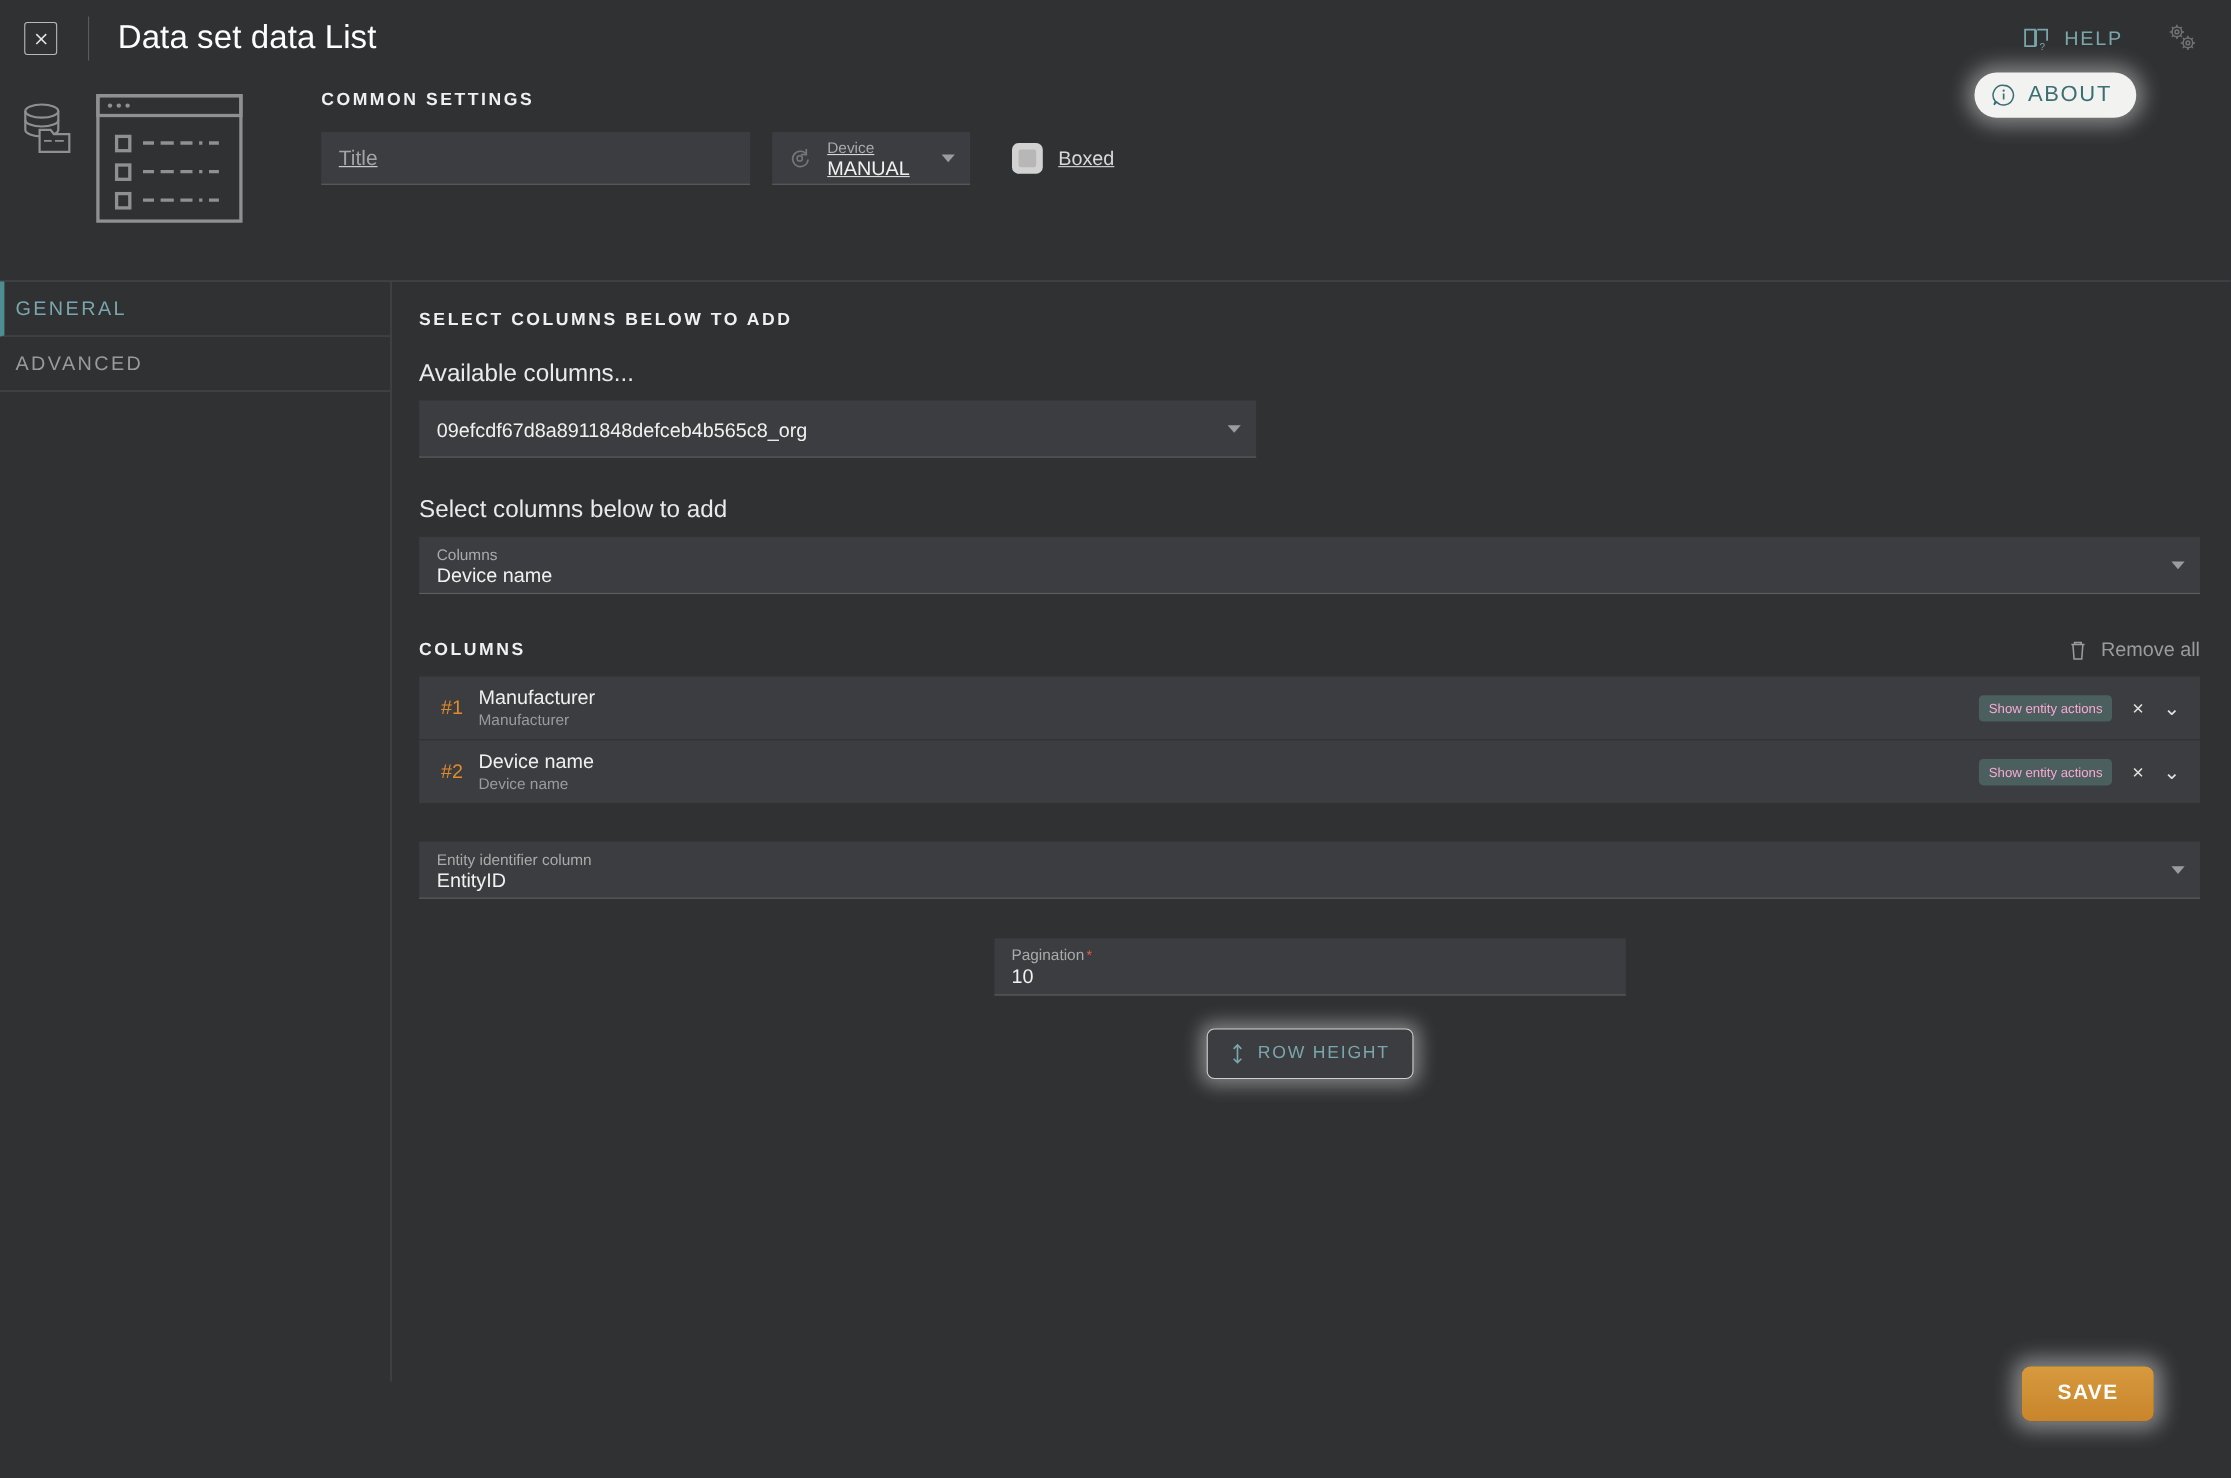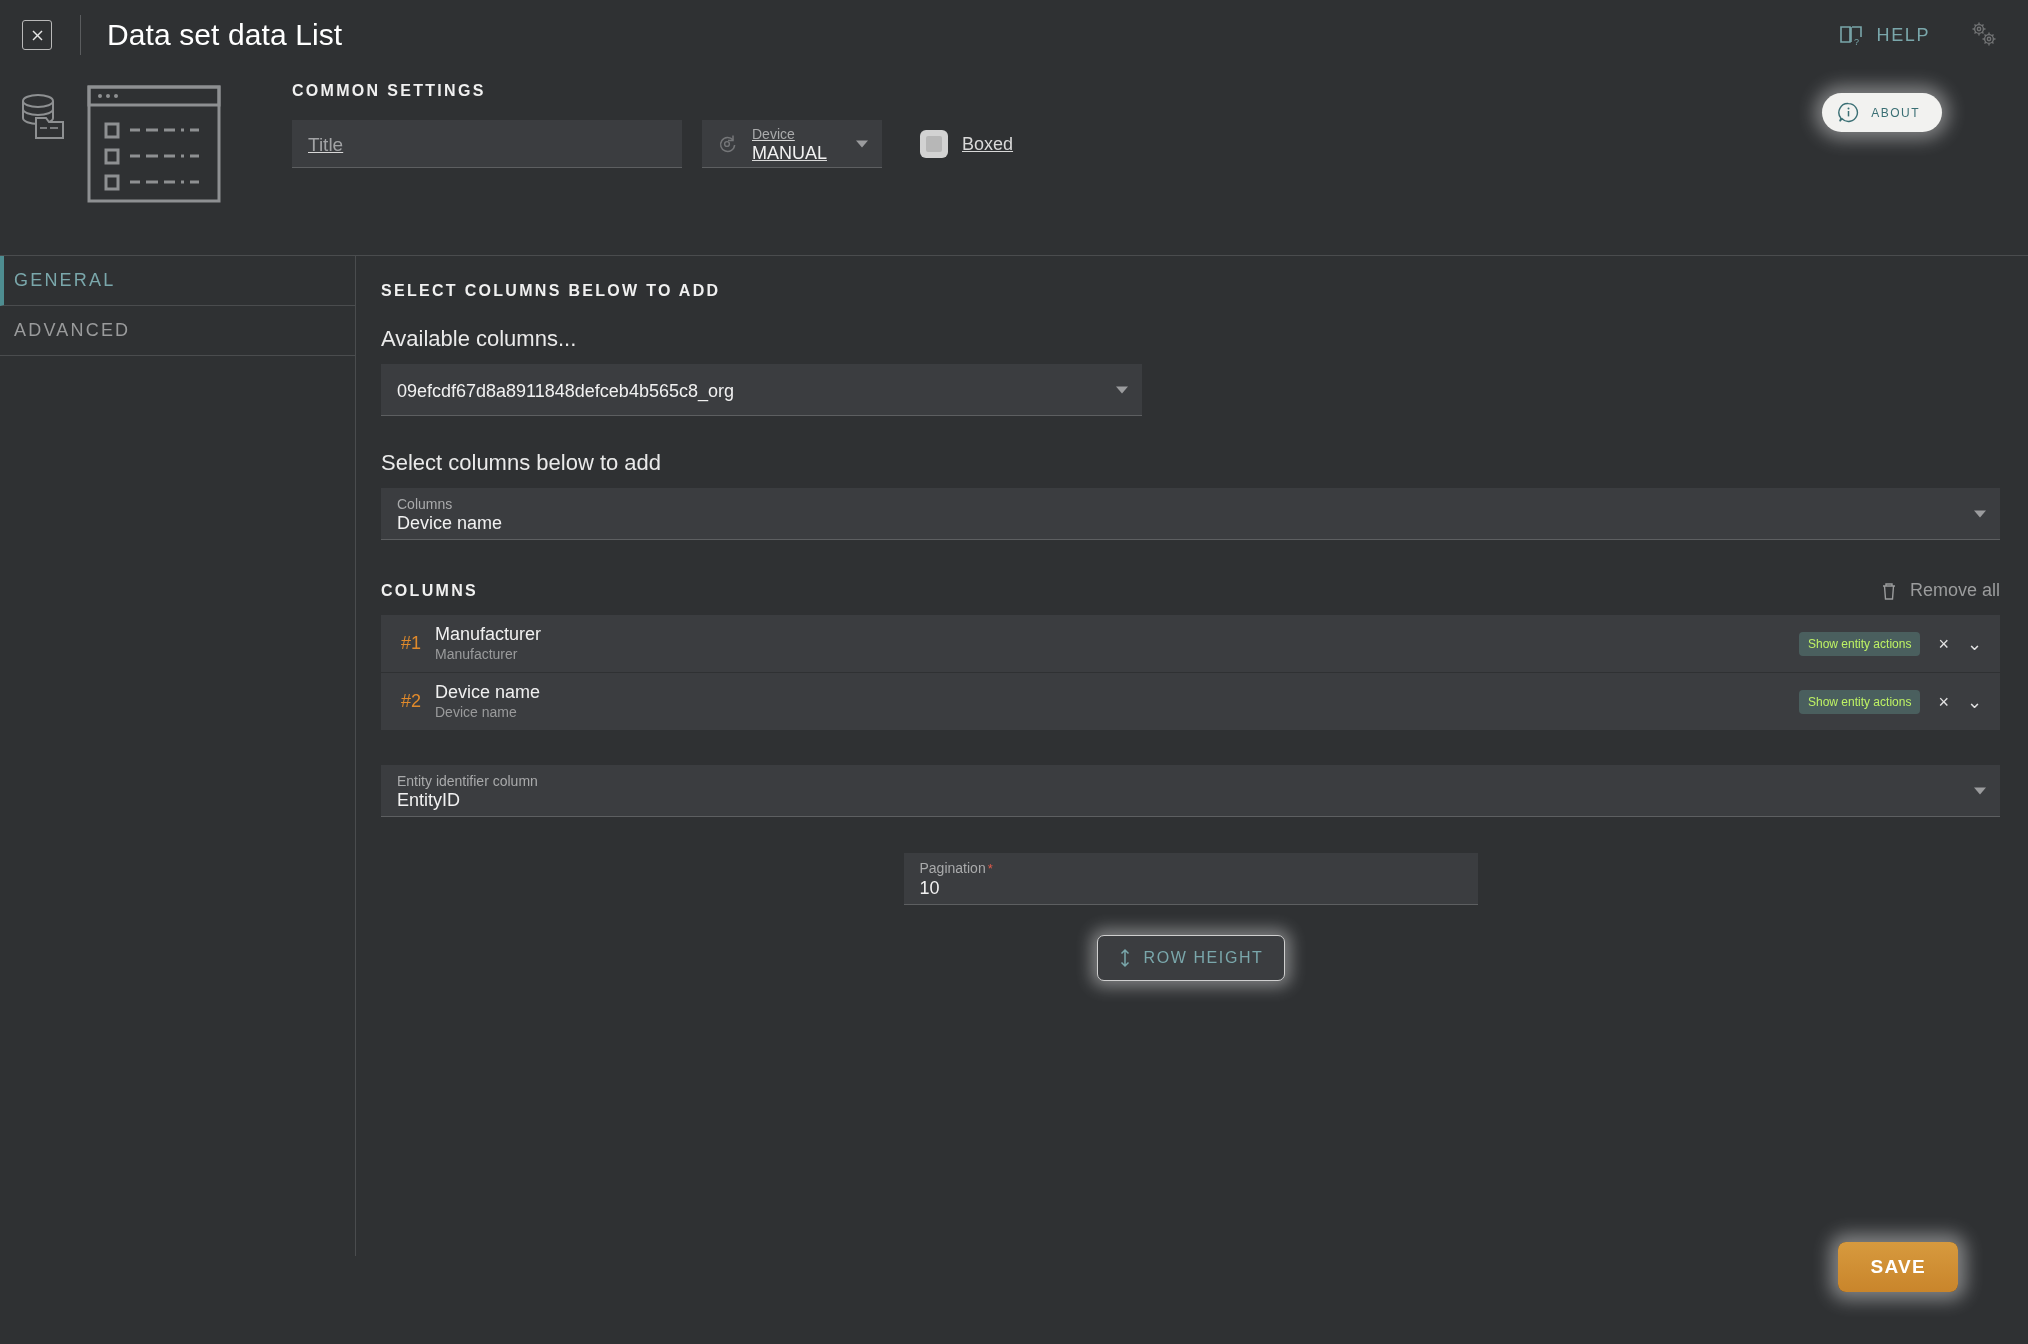--- a/index.html
+++ b/index.html
@@ -58,29 +58,29 @@
     letter-spacing: 1.6px;
     font-weight: 400;
     cursor: pointer;
   }
   .gear-icon-wrap { opacity: 0.55; cursor: pointer; }
 
   
   .about-pill {
     position: absolute;
     right: 86px;
-    top: 93px;
+    top: 66px;
     background: #f2f2f0;
     color: #3a6f74;
     border-radius: 20px;
     padding: 9px 22px 9px 16px;
     display: flex;
     align-items: center;
     gap: 12px;
-    font-size: 12px;
+    font-size: 20px;
     letter-spacing: 1.5px;
     cursor: pointer;
     box-shadow: 0 0 18px 7px rgba(255,255,255,0.40);
     z-index: 20;
   }
 
   
   .header-area {
     display: flex;
     padding: 0 0 0 0;
@@ -279,21 +279,21 @@
   .col-title { font-size: 18px; color: #f0f0f0; line-height: 21px; }
   .col-sub { font-size: 14px; color: #9a9b9c; line-height: 18px; }
   .col-actions {
     margin-left: auto;
     display: flex;
     align-items: center;
     gap: 18px;
   }
   .entity-badge {
     background: #4a5f5e;
-    color: #bef264;
+    color: #f9a8d4;
     border-radius: 4px;
     padding: 5px 9px;
     font-size: 12px;
     cursor: pointer;
   }
   .icon-btn {
     color: #e2e2e2;
     font-size: 18px;
     cursor: pointer;
     line-height: 1;

